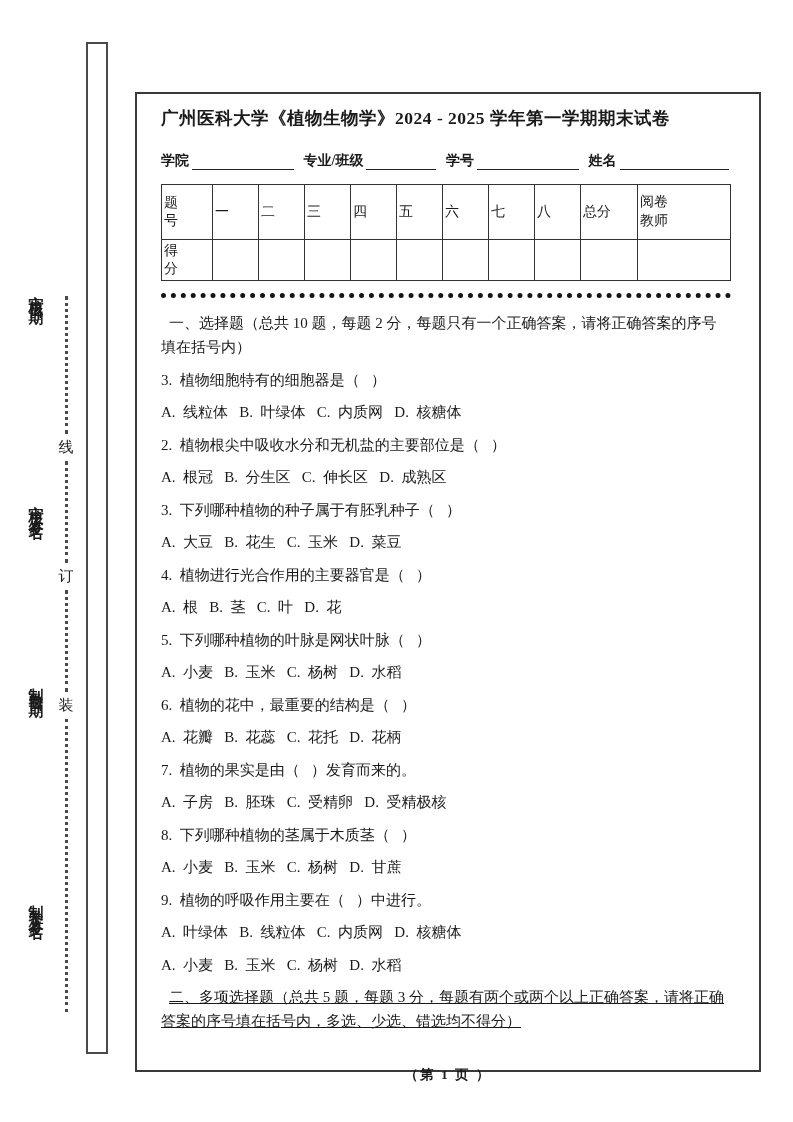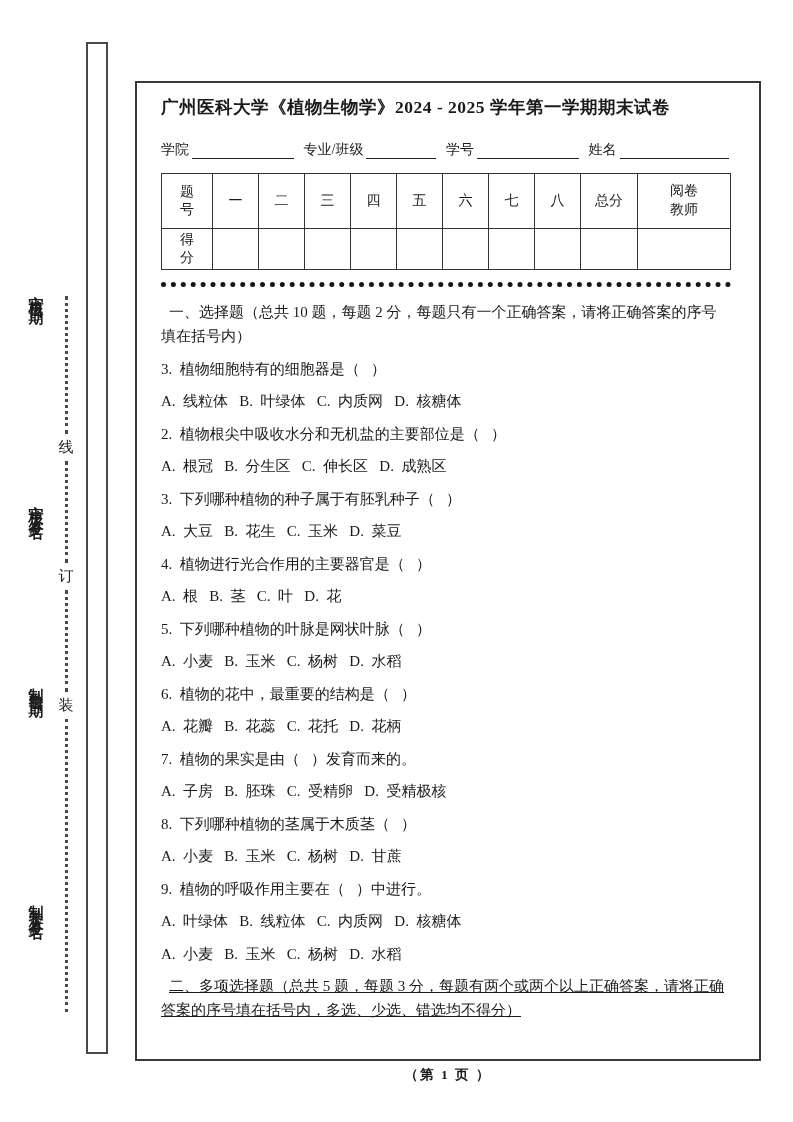--- a/index.html
+++ b/index.html
@@ -21,31 +21,31 @@
   .dot-seg{width:0;border-left:3px dotted #4a4a4a;}
   .seg1{height:138px}.seg2{height:102px}.seg3{height:102px}.seg4{flex:1}
   .bind-char{font-size:15px;line-height:1;margin:6px 0;}
   
   .bind-strip{
     position:absolute;left:86px;top:42px;width:22px;height:1012px;
     border:2px solid #4a4a4a;box-sizing:border-box;
   }
   
   .paper{
-    position:absolute;left:135px;top:81px;width:626px;height:980px;
+    position:absolute;left:135px;top:92px;width:626px;height:980px;
     border:2px solid #3a3a3a;box-sizing:border-box;
     padding:12px 28px 0 24px;
   }
   .title{font-size:17.5px;font-weight:bold;margin:0;white-space:nowrap;letter-spacing:0.5px;}
-  .fields{display:flex;margin-top:22px;font-weight:normal;font-size:14px;}
+  .fields{display:flex;margin-top:22px;font-weight:bold;font-size:14px;}
   .fgroup{display:flex;flex:1;align-items:flex-end;}
   .fgroup .flabel{white-space:nowrap;}
   .fgroup .blank{flex:1;border-bottom:1.6px solid #222;height:17px;margin-left:3px;margin-right:10px;}
   .fgroup:last-child .blank{margin-right:2px;}
-  .score-table{width:100%;border-collapse:collapse;margin-top:14px;font-size:14px;text-align:center;table-layout:auto;}
+  .score-table{width:100%;border-collapse:collapse;margin-top:14px;font-size:14px;text-align:left;table-layout:auto;}
   .score-table td{border:1.6px solid #333;height:50px;padding:2px;}
   .score-table tr.row2 td{height:34px;}
   .c-first{width:46px;}
   .c-total{width:52px;}
   .c-last{width:88px;}
   .stack1{display:inline-block;width:1.05em;line-height:1.3;word-break:break-all;}
   .stack2{display:inline-block;width:2.1em;line-height:1.35;word-break:break-all;}
   .divider{margin-top:12px;height:0;border-top:5px dotted #151515;}
   .content{margin-top:14px;font-size:15px;}
   .sec-heading{margin:0 0 10px;line-height:1.55;white-space:pre-wrap;text-indent:8px;}

